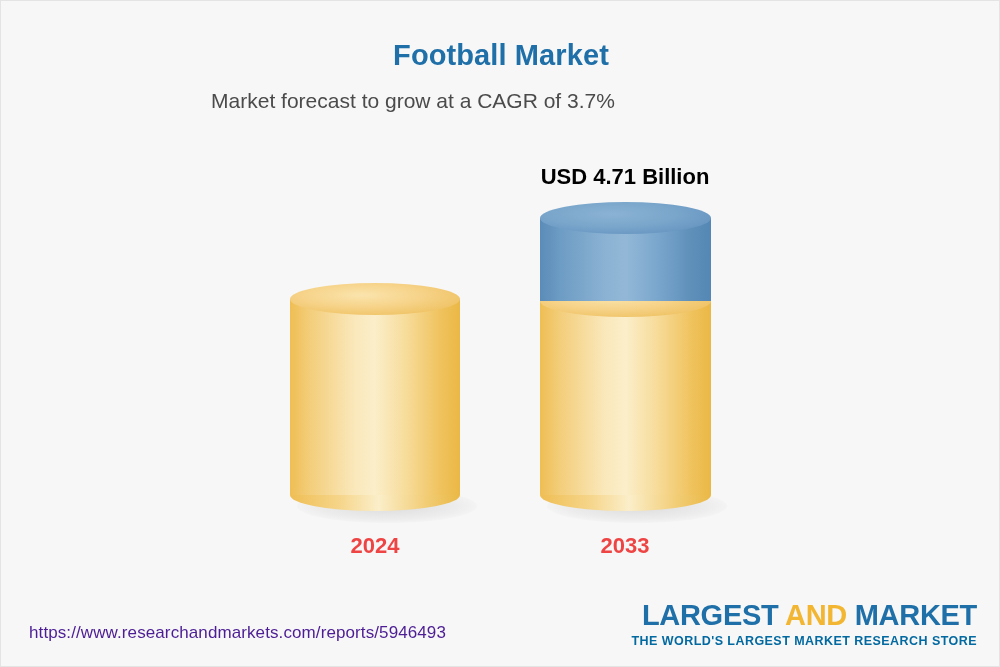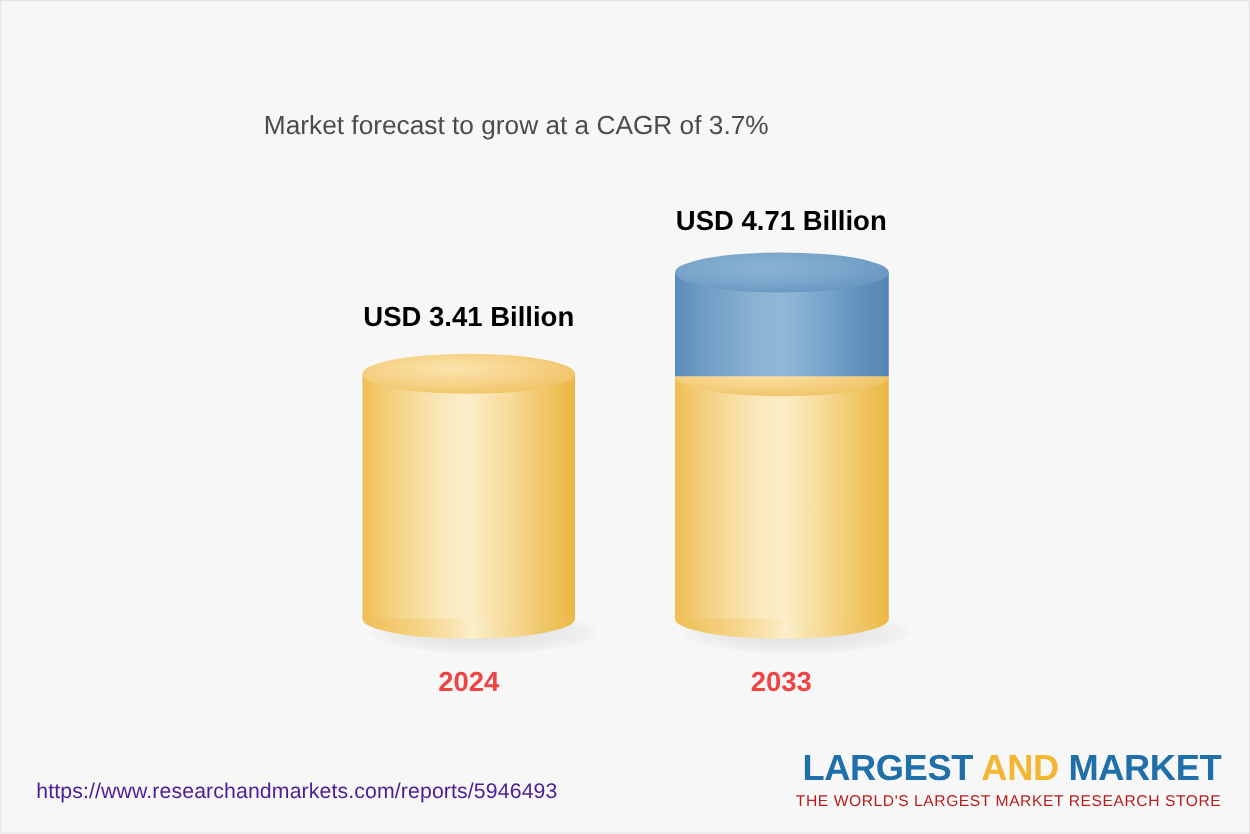--- a/index.html
+++ b/index.html
@@ -158,36 +158,36 @@
     font-size: 29px;
     font-weight: bold;
     letter-spacing: -0.3px;
     white-space: nowrap;
   }
   .logo-blue { color: #1f6fa8; }
   .logo-amber { color: #f2b632; }
   #logo-tagline {
     margin-top: 5px;
     font-size: 12.5px;
-    font-weight: normal;
-    color: #b91c1c;
+    font-weight: bold;
+    color: #0369a1;
     letter-spacing: 0.45px;
     white-space: nowrap;
   }
 </style>
 </head>
 <body>
 
 <div id="page">
 
+  <div id="chart-title">Football Market</div>
   <div id="chart-subtitle">Market forecast to grow at a CAGR of 3.7%</div>
 
   <div id="plot-area">
 
-    <div class="value-label" style="left:224px; top:240px;">USD 3.41 Billion</div>
 
     <div class="cyl-shadow" style="left:296px; top:488px; width:180px; height:34px;"></div>
 
     <div class="cyl" style="left:289px; top:282px; width:170px; height:228px;">
       <div class="cyl-bottom-cap yellow-bottom" style="top:196px; height:32px;"></div>
       <div class="cyl-body yellow-body" style="top:16px; height:196px;"></div>
       <div class="cyl-top yellow-top" style="top:0px; height:32px;"></div>
     </div>
 
     <div class="category-label" style="left:224px; top:532px;">2024</div>

